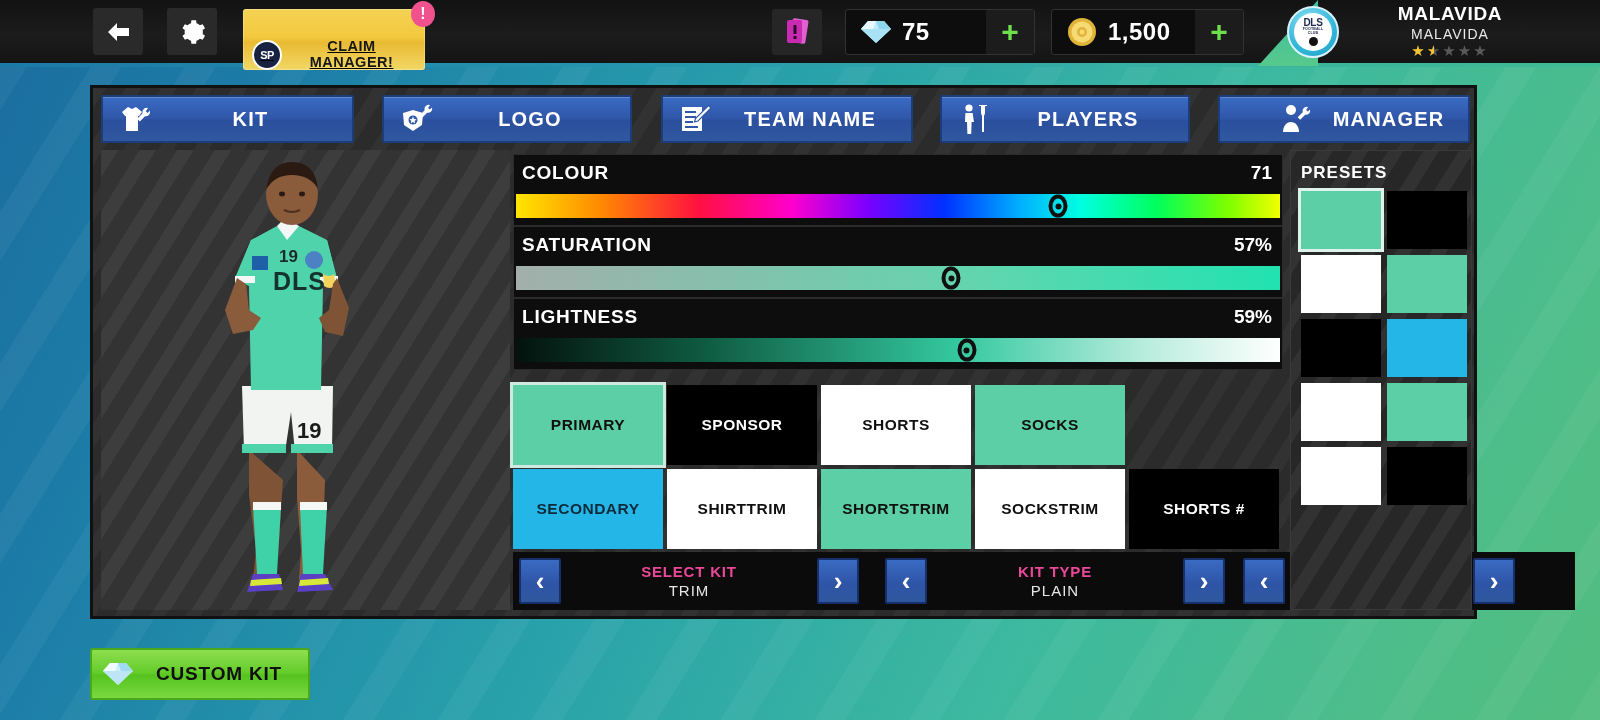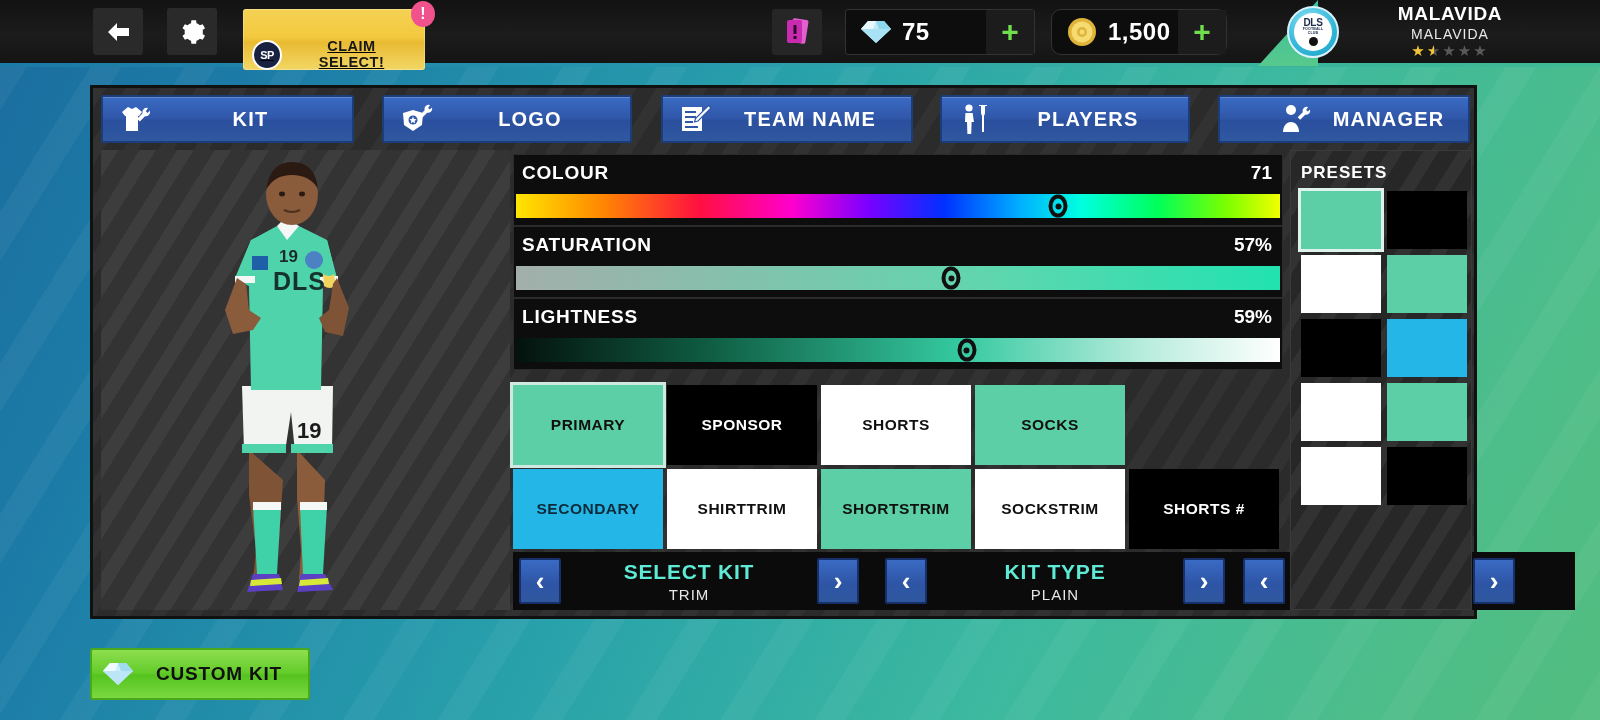--- a/index.html
+++ b/index.html
@@ -87,21 +87,21 @@
   }
 
   .currency {
     position: absolute; top: 9px; height: 46px;
     background: #0d0d0d;
     border: 1px solid #323232;
     border-radius: 3px;
     display: flex; align-items: center;
   }
   #gem-currency { left: 845px; width: 190px; }
-  #coin-currency { left: 1051px; width: 176px; border-radius: 10px; }
+  #coin-currency { left: 1051px; width: 193px; }
   .cur-icon { width: 40px; margin-left: 10px; display:flex; align-items:center; justify-content:center; }
   .cur-val {
     flex: 1; color: #fff; font-size: 24px; font-weight: bold;
     padding-left: 6px; letter-spacing: 0.5px;
   }
   .plus-btn {
     width: 48px; height: 100%;
     background: #1c1c1c;
     display: flex; align-items: center; justify-content: center;
     color: #6ede4d; font-size: 30px; font-weight: bold; line-height: 1;
@@ -259,21 +259,21 @@
     width: 42px; height: 46px; flex: 0 0 auto;
     background: linear-gradient(180deg,#3a6bc4 0%, #2e55a6 55%, #2f589f 100%);
     border: 2px solid #17306a;
     border-radius: 2px;
     color: #fff; font-size: 26px; font-weight: bold;
     display: flex; align-items: center; justify-content: center;
     line-height: 1;
   }
   .sel-group { flex: 0 0 auto; display: flex; align-items: center; }
   .sel-text { width: 256px; text-align: center; }
-  .sel-title { color: #5eead4; font-size: 21px; font-weight: bold; letter-spacing: 0.8px; }
+  .sel-title { color: #ec4899; font-size: 15px; font-weight: bold; letter-spacing: 0.8px; }
   .sel-value { color: #e6e6e6; font-size: 15px; letter-spacing: 1px; margin-top: 2px; }
   .sel-text.narrow { width: 188px; }
 
   
   .presets {
     position: absolute; left: 1197px; top: 62px;
     width: 182px; height: 460px;
     background:
       repeating-linear-gradient(-58deg,
         rgba(255,255,255,0.05) 0px, rgba(255,255,255,0.05) 13px,
@@ -316,21 +316,21 @@
     <div class="icon-btn" id="settings-btn">
       <svg width="28" height="28" viewBox="0 0 24 24">
         <path fill="#fff" d="M12 8.2a3.8 3.8 0 100 7.6 3.8 3.8 0 000-7.6zm9.3 3.8c0-.6-.06-1.1-.15-1.7l2-1.5-2-3.5-2.4 1a8.4 8.4 0 00-2.9-1.7l-.35-2.6h-4l-.35 2.6c-1.1.35-2.05.95-2.9 1.7l-2.4-1-2 3.5 2 1.5c-.09.55-.15 1.1-.15 1.7s.06 1.15.15 1.7l-2 1.5 2 3.5 2.4-1c.85.75 1.8 1.35 2.9 1.7l.35 2.6h4l.35-2.6a8.4 8.4 0 002.9-1.7l2.4 1 2-3.5-2-1.5c.09-.55.15-1.1.15-1.7z"></path>
       </svg>
     </div>
 
     <div class="claim-btn">
       <div class="sp-badge">SP</div>
       <div class="claim-text">
         <div>CLAIM</div>
-        <div>SELECT!</div>
+        <div>MANAGER!</div>
       </div>
     </div>
     <div class="alert-dot">!</div>
 
     <div class="cards-btn">
       <svg width="26" height="30" viewBox="0 0 26 30">
         <rect x="7" y="2" width="16" height="24" rx="2" fill="#e35fd0" transform="rotate(9 15 14)"></rect>
         <rect x="3" y="3" width="15" height="23" rx="2" fill="#c92bb0"></rect>
         <rect x="9.5" y="8" width="3" height="9" fill="#2a0a2a"></rect>
         <rect x="9.5" y="19" width="3" height="3" fill="#2a0a2a"></rect>

